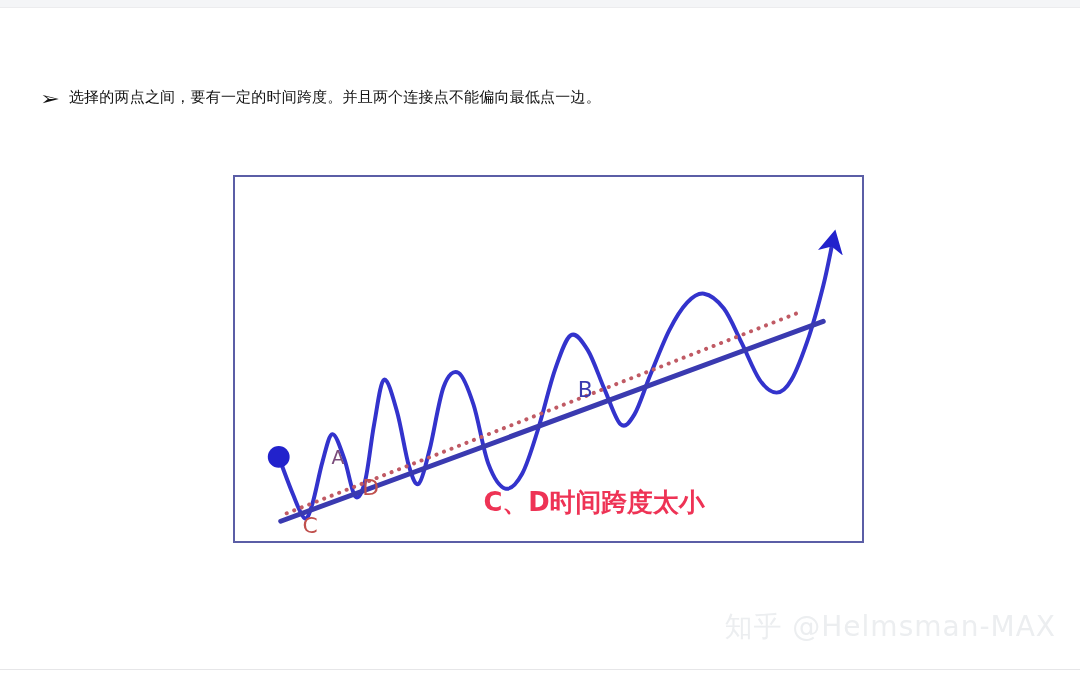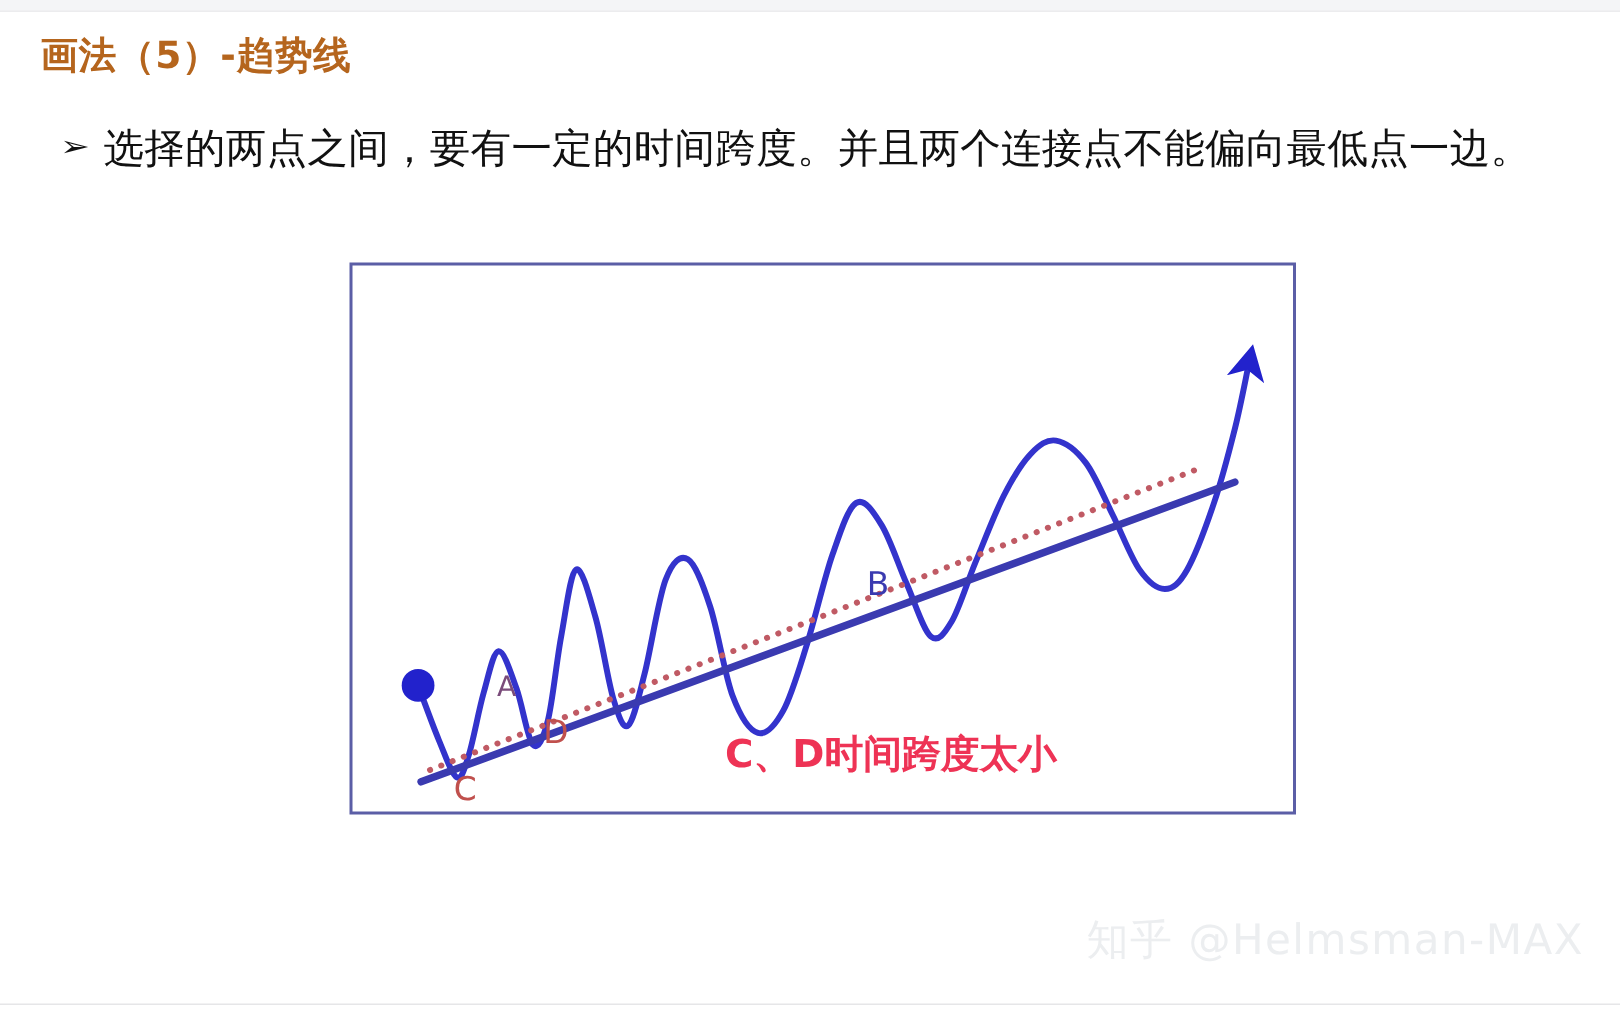--- a/index.html
+++ b/index.html
@@ -54,25 +54,25 @@
     white-space: nowrap;
   }
   .bullet-marker {
     font-size: 19px;
     color: #111111;
     line-height: 30px;
     transform: scaleX(1.25);
     transform-origin: left center;
   }
   .bullet-text {
-    font-size: 27px;
+    font-size: 15px;
     color: #111111;
     line-height: 30px;
     letter-spacing: 0.2px;
-    font-family: Liberation Serif, serif;
+    font-family: Liberation Mono, monospace;
   }
   .chart-frame {
     position: absolute;
     left: 233px;
     top: 175px;
     width: 631px;
     height: 368px;
     border: 2px solid #5b5ea6;
     background: #ffffff;
     box-sizing: border-box;
@@ -96,21 +96,20 @@
     font-family: "DejaVu Sans", "Liberation Sans", sans-serif;
   }
 </style>
 </head>
 <body>
 
 <div class="slide">
 
   <div class="edge-top"></div>
 
-  <div class="title">画法（5）-趋势线</div>
 
   <div class="bullet-row">
     <span class="bullet-marker">➢</span>
     <span class="bullet-text">选择的两点之间，要有一定的时间跨度。并且两个连接点不能偏向最低点一边。</span>
   </div>
 
   <div class="chart-frame">
     <svg class="chart-svg" viewBox="0 0 631 368" preserveAspectRatio="none">
       <defs>
         <marker id="arrowUp" markerWidth="7" markerHeight="7" refX="2.2" refY="3.2" orient="auto" markerUnits="strokeWidth">

